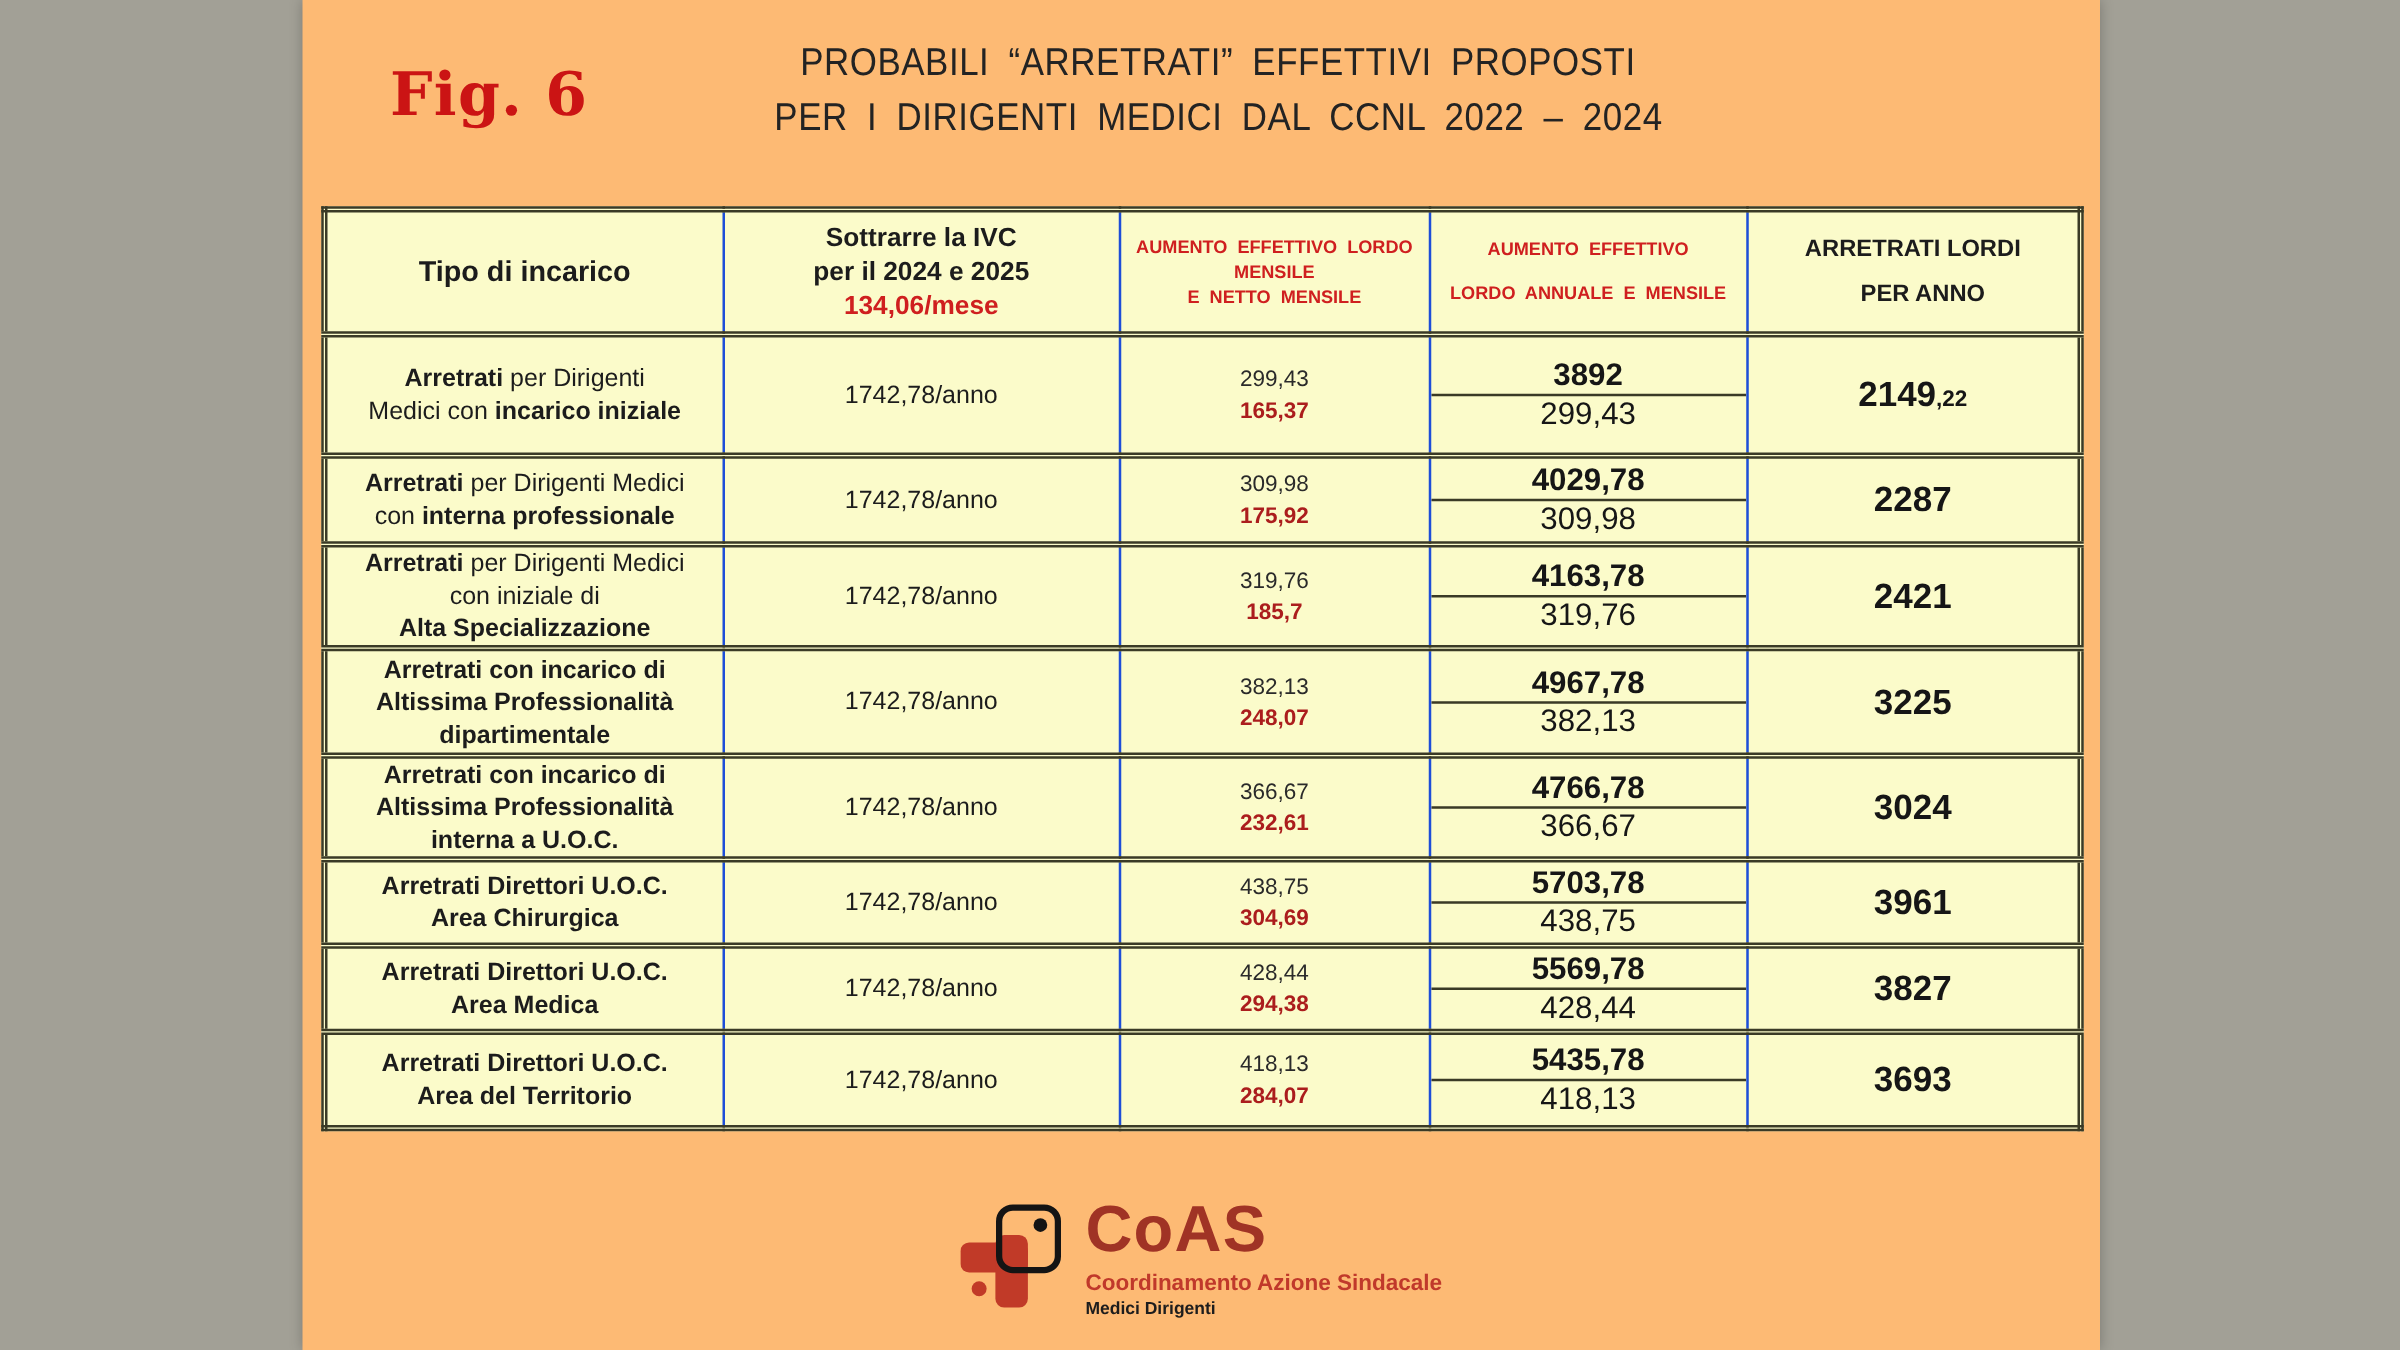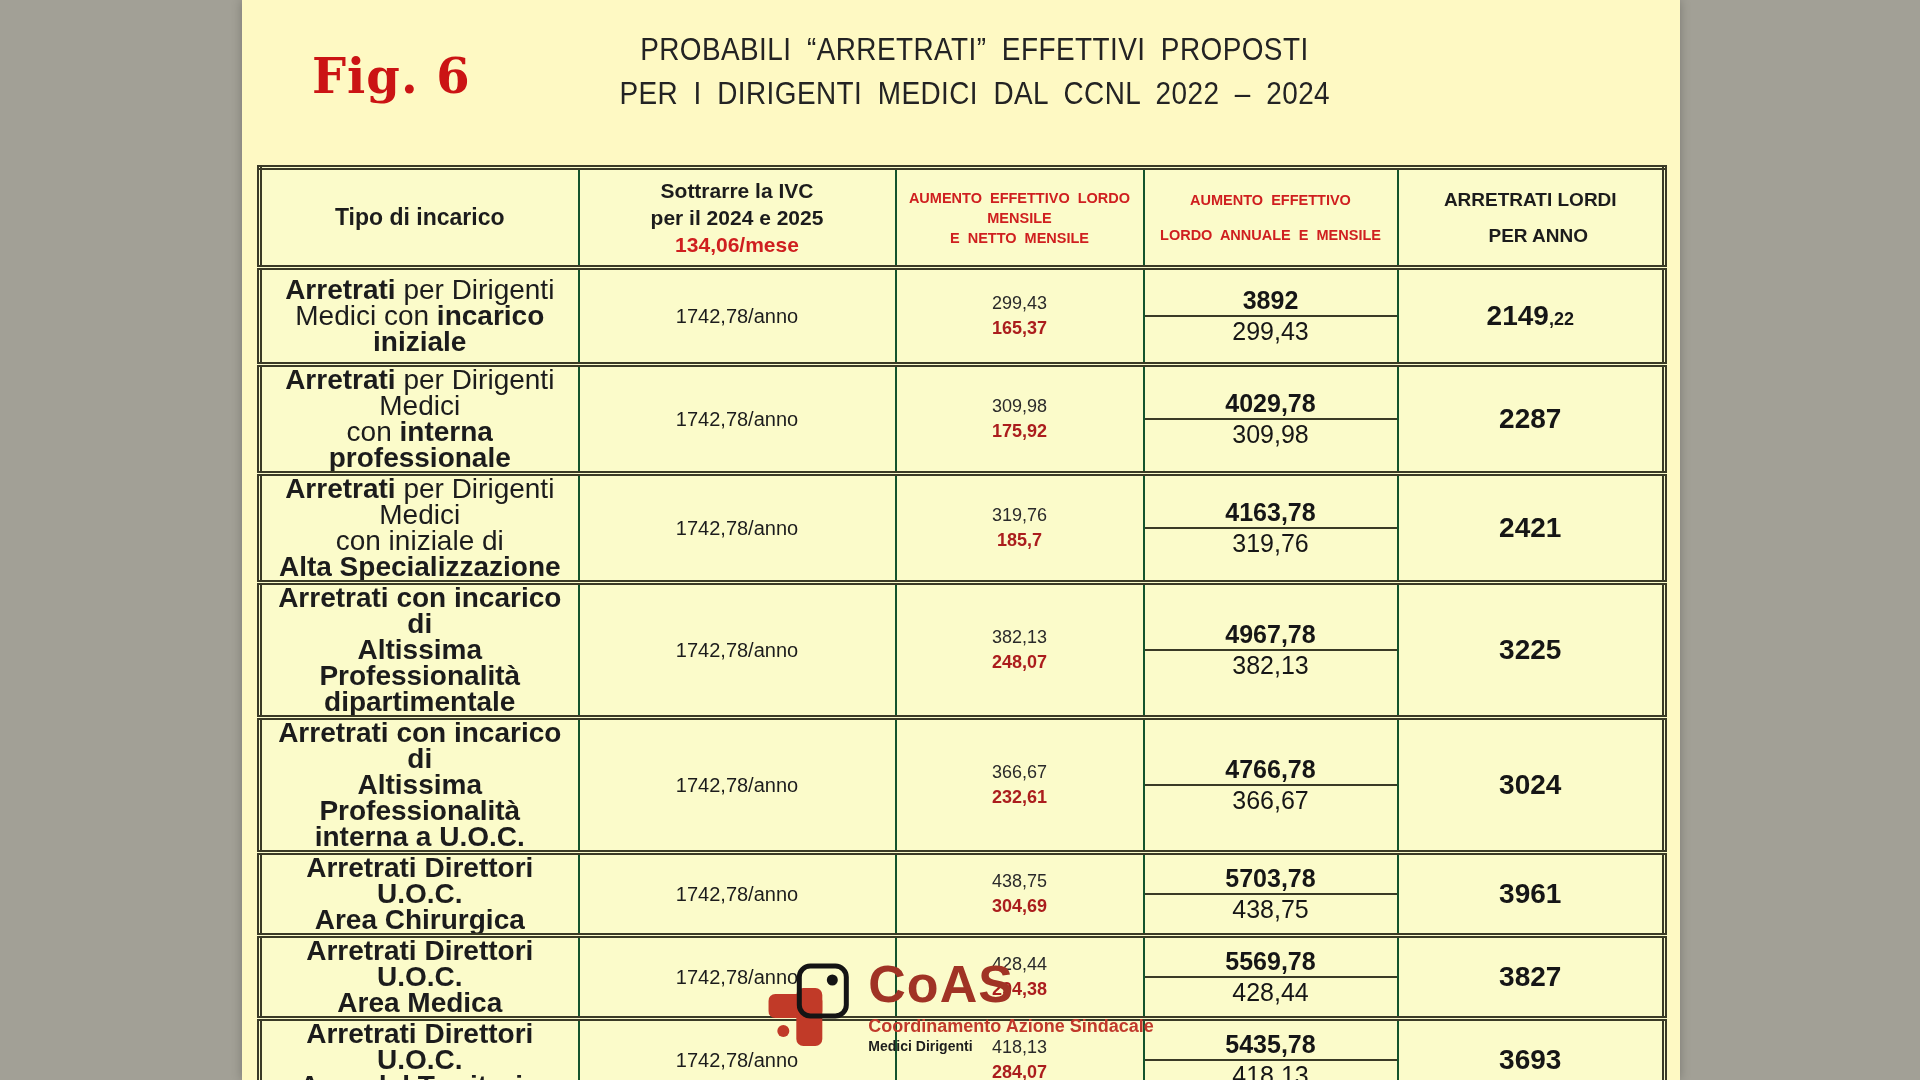--- a/index.html
+++ b/index.html
@@ -1,42 +1,42 @@
 <!DOCTYPE html>
 <html><head>
 <meta charset="utf-8">
 <style>
   html,body{margin:0;padding:0;background:#8b897f;}
   .stage{position:relative;width:1920px;height:1080px;background:#a2a096;overflow:hidden;
          font-family:"Liberation Sans",sans-serif;}
-  .slide{position:absolute;left:242px;top:0;width:1438px;height:1080px;background:#fef9c3;
+  .slide{position:absolute;left:242px;top:0;width:1438px;height:1080px;background:#fdba74;
          box-shadow:0 0 10px rgba(0,0,0,.25);}
   
   .fig-label{position:absolute;left:70px;top:48px;font-family:"DejaVu Serif",serif;
              font-weight:bold;font-size:48px;color:#cb1414;letter-spacing:1px;}
   .title{position:absolute;left:0;right:0;top:28px;text-align:center;color:#232323;padding-left:27px;}
   .title .tline{display:block;line-height:44px;font-size:31px;}
   .title .tline>span{display:inline-block;transform:scaleX(0.90);transform-origin:center;
                      letter-spacing:0.5px;word-spacing:8px;}
   
   table.main{position:absolute;left:15px;top:165px;width:1405px;border-collapse:collapse;
              table-layout:fixed;background:#fbfbca;border:5px double #3a3a26;}
-  table.main td,table.main th{border-left:2px solid #3a3a26;border-right:2px solid #14532d;
+  table.main td,table.main th{border-left:2px solid #3a3a26;border-right:2px solid #1d4ed8;
              padding:0;vertical-align:middle;text-align:center;overflow:hidden;}
   thead tr{border-bottom:5px double #3a3a26;}
   tbody tr{border-top:5px double #3a3a26;}
   th{font-weight:700;color:#1c1c1c;}
   .h-tipo{font-size:23px;}
   .h-ivc{font-size:21px;line-height:27px;}
   .h-ivc .red{color:#cf1f1f;}
   .h-red{font-size:14.5px;color:#cf1f1f;line-height:20px;word-spacing:4px;}
   .h-red .gap{margin-top:15px;}
   .h-arr{font-size:19px;line-height:20px;}
   .h-arr .gap{margin-top:16px;padding-left:16px;}
-  .c-tipo{font-size:28px;color:#1c1c1c;line-height:26px;}
+  .c-tipo{font-size:20px;color:#1c1c1c;line-height:26px;}
   .c-tipo .b{font-weight:700;}
   .c-ivc{font-size:20px;color:#1c1c1c;}
   .c-mens{font-size:18px;line-height:25px;color:#2a2a2a;}
   .c-mens .netto{color:#ab1d1d;font-weight:700;}
   .c-split{vertical-align:top;}
   .c-split .half{display:flex;align-items:center;justify-content:center;font-size:25px;color:#161616;}
   .c-split .top{font-weight:700;border-bottom:2px solid #3a3a26;height:45%;}
   .c-split .bot{height:55%;}
   .c-arr{font-size:28px;font-weight:700;color:#161616;}
   .c-arr .dec{font-size:18px;}

